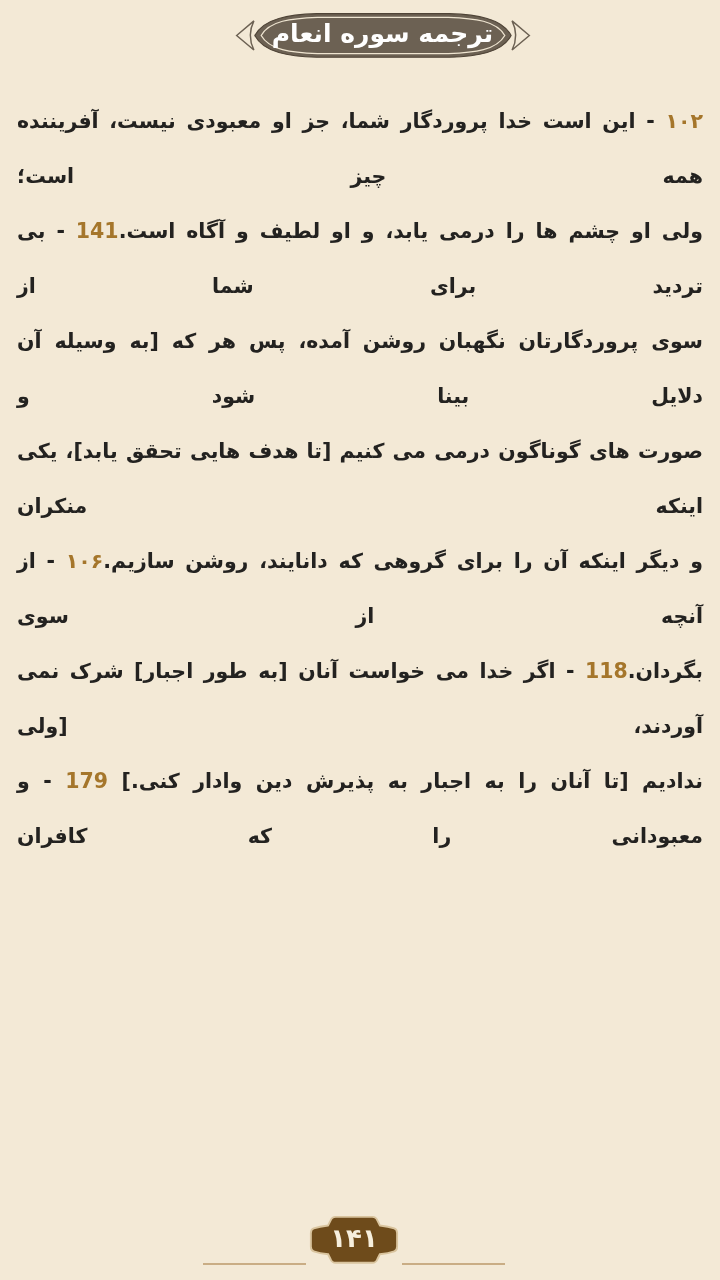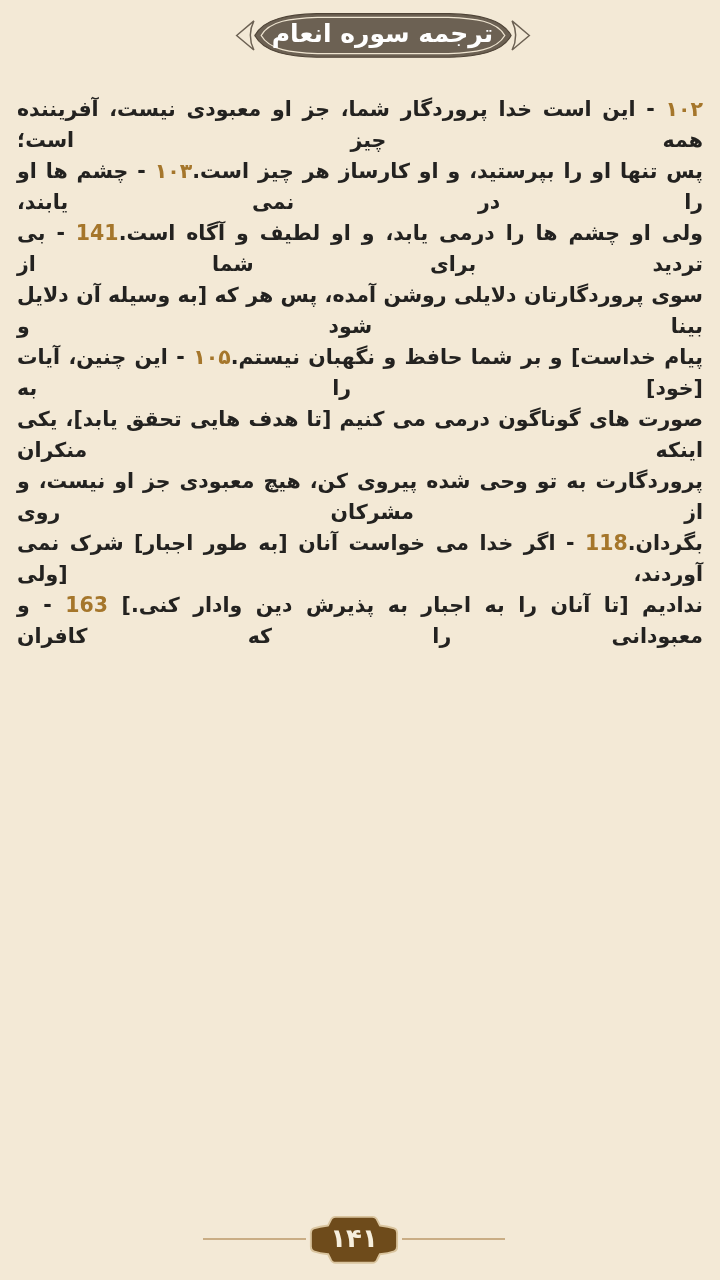--- a/index.html
+++ b/index.html
@@ -31,32 +31,32 @@
   
   .text-block {
     position: absolute;
     top: 94px; right: 17px; left: 17px;
     direction: rtl;
   }
   .line {
     direction: rtl;
     text-align: justify;
     text-align-last: justify;
-    line-height: 31px;
+    line-height: 55px;
     font-size: 20.5px;
     font-weight: bold;
     color: #232220;
     white-space: normal;
   }
   .verse-num { color: #a5762b; }
   
   .footer {
     position: absolute;
     top: 1213px; left: 0; right: 12px;
-    display: flex; align-items: center; justify-content: center;
+    display: flex; align-items: flex-end; justify-content: center;
   }
   .footer-line {
     width: 103px; height: 2px;
     background: #c9ad85;
   }
   .footer-badge {
     position: relative;
     width: 92px; height: 52px;
     margin: 0 2px;
   }
@@ -82,28 +82,26 @@
       <path d="M24 28 C34 9 62 5 92 4 L238 4 C268 5 296 9 306 28 C296 47 268 51 238 52 L92 52 C62 51 34 47 24 28 Z" fill="#6c6153" stroke="#4f4437" stroke-width="1.2"></path>
 
       <path d="M31 28 C40 12 64 9 93 8 L237 8 C266 9 290 12 299 28 C290 44 266 47 237 48 L93 48 C64 47 40 44 31 28 Z" fill="none" stroke="#efe5d1" stroke-width="1.4"></path>
     </svg>
     <span class="header-title">ترجمه سوره انعام</span>
   </div>
 </div>
 
 <div class="text-block">
     <div class="line"><span class="verse-num">۱۰۲</span><span class="txt"> - این است خدا پروردگار شما، جز او معبودی نیست، آفریننده همه چیز است؛</span></div>
-    <div class="line"><span class="txt">پس تنها او را بپرستید، و او کارساز هر چیز است.</span><span class="verse-num">۱۰۳</span><span class="txt"> - چشم ها او را در نمی یابند،</span></div>
     <div class="line"><span class="txt">ولی او چشم ها را درمی یابد، و او لطیف و آگاه است.</span><span class="verse-num">141</span><span class="txt"> - بی تردید برای شما از</span></div>
-    <div class="line"><span class="txt">سوی پروردگارتان دلایلی روشن آمده، پس هر که [به وسیله آن دلایل بینا شود و</span></div>
-    <div class="line"><span class="txt">پیام خداست] و بر شما حافظ و نگهبان نیستم.</span><span class="verse-num">۱۰۵</span><span class="txt"> - این چنین، آیات [خود] را به</span></div>
+    <div class="line"><span class="txt">سوی پروردگارتان نگهبان روشن آمده، پس هر که [به وسیله آن دلایل بینا شود و</span></div>
     <div class="line"><span class="txt">صورت های گوناگون درمی می کنیم [تا هدف هایی تحقق یابد]، یکی اینکه منکران</span></div>
-    <div class="line"><span class="txt">پروردگارت به تو وحی شده پیروی کن، هیچ معبودی جز او نیست، و از مشرکان روی</span></div>
+    <div class="line"><span class="txt">و دیگر اینکه آن را برای گروهی که دانایند، روشن سازیم.</span><span class="verse-num">۱۰۶</span><span class="txt"> - از آنچه از سوی</span></div>
     <div class="line"><span class="txt">بگردان.</span><span class="verse-num">118</span><span class="txt"> - اگر خدا می خواست آنان [به طور اجبار] شرک نمی آوردند، [ولی</span></div>
-    <div class="line"><span class="txt">ندادیم [تا آنان را به اجبار به پذیرش دین وادار کنی.] </span><span class="verse-num">163</span><span class="txt"> - و معبودانی را که کافران</span></div>
+    <div class="line"><span class="txt">ندادیم [تا آنان را به اجبار به پذیرش دین وادار کنی.] </span><span class="verse-num">179</span><span class="txt"> - و معبودانی را که کافران</span></div>
   </div>
 
 <div class="footer">
   <div class="footer-line"></div>
   <div class="footer-badge">
     <svg viewBox="0 0 96 56" aria-hidden="true">
       <path d="M29 4 L67 4 Q71 4 72.5 8 L75 13 Q84 14 90 16 Q93 17 93 21 L93 35 Q93 39 90 40 Q84 42 75 43 L72.5 48 Q71 52 67 52 L29 52 Q25 52 23.5 48 L21 43 Q12 42 6 40 Q3 39 3 35 L3 21 Q3 17 6 16 Q12 14 21 13 L23.5 8 Q25 4 29 4 Z" fill="#6e4b1b" stroke="#d9c49e" stroke-width="2"></path>
     </svg>
     <span class="page-number">۱۴۱</span>
   </div>

